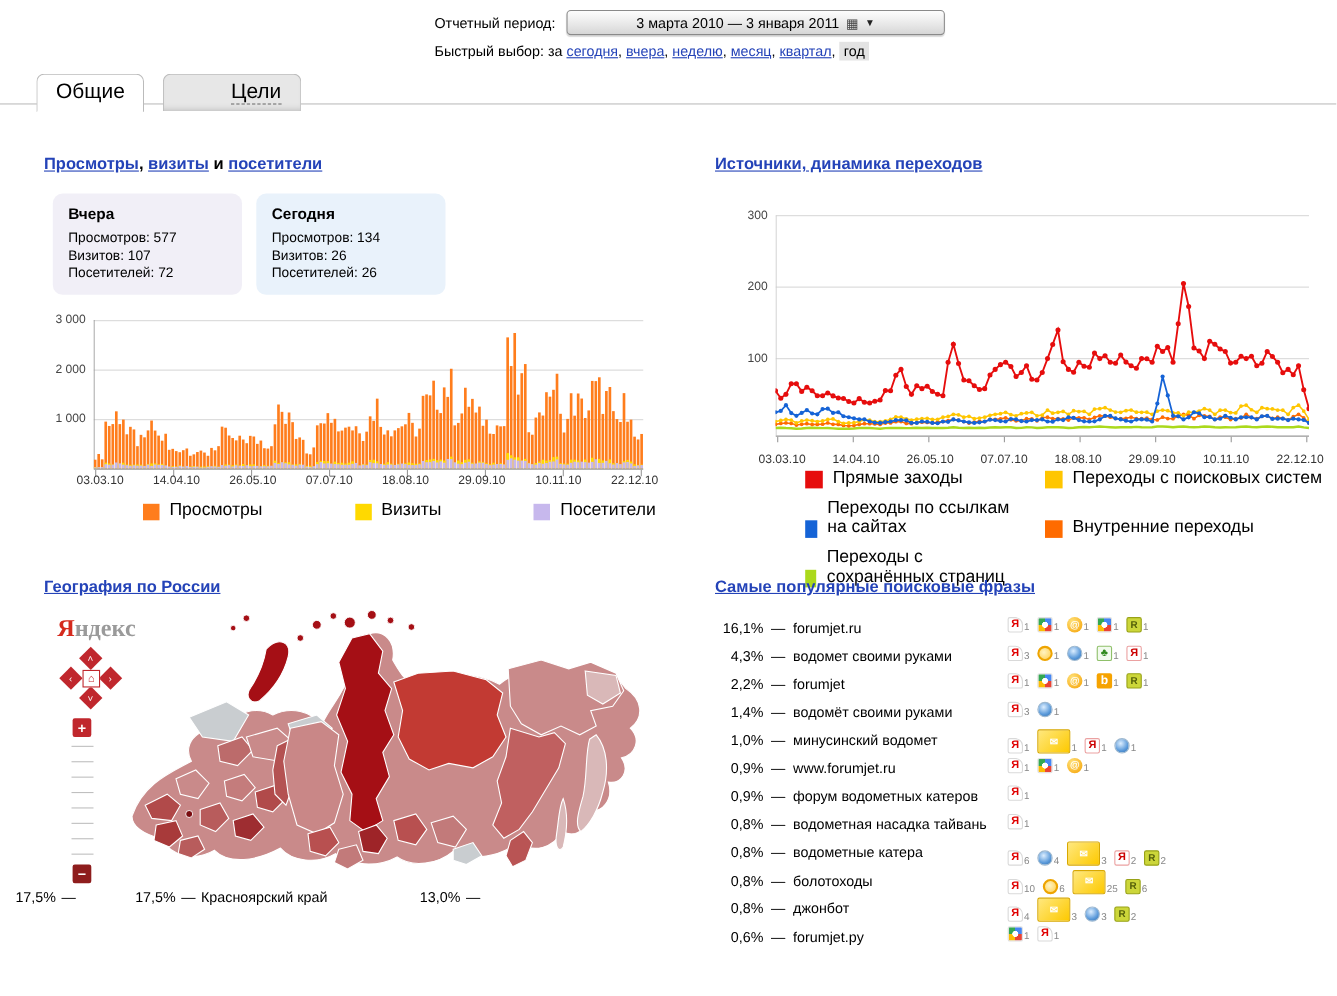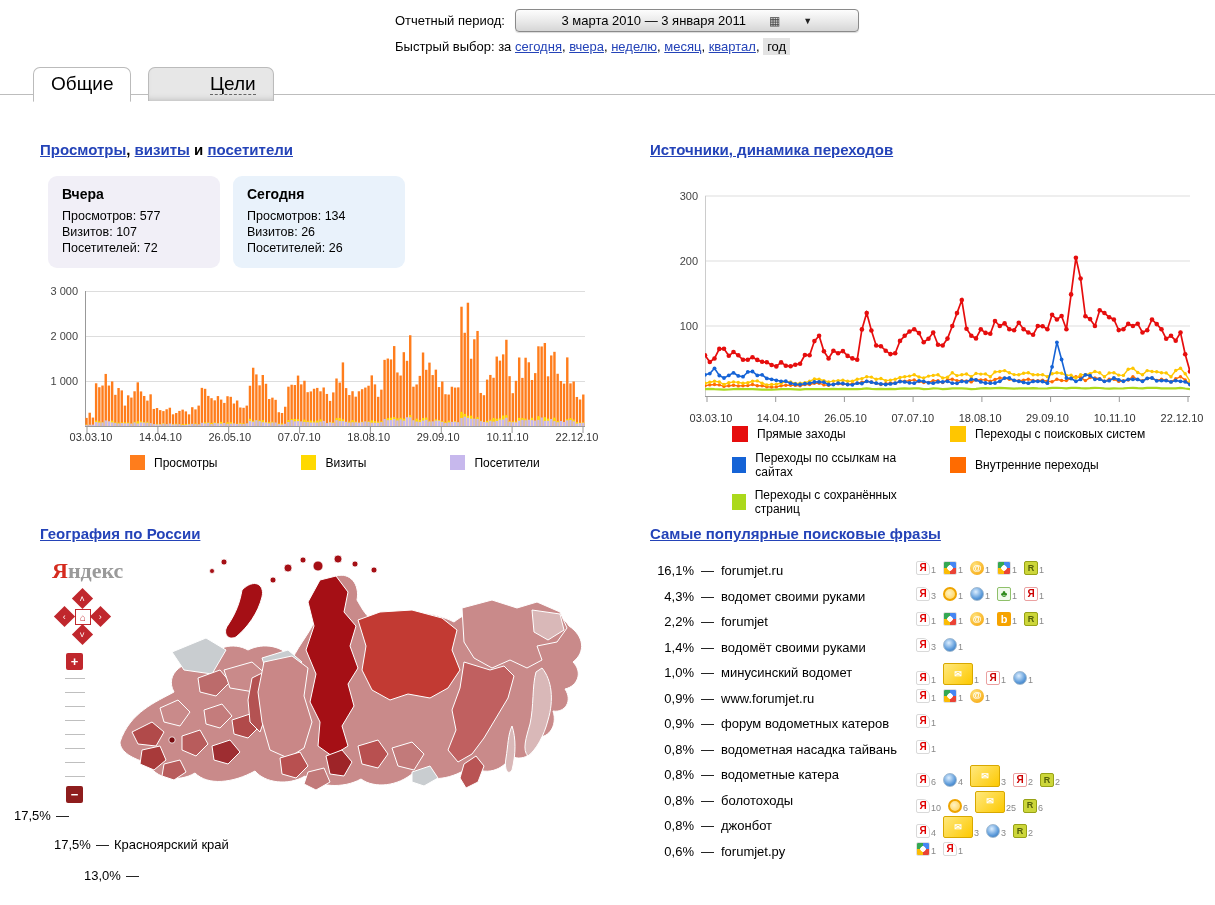--- a/index.html
+++ b/index.html
@@ -6,21 +6,21 @@
   body{width:1215px;height:905px;position:relative;font-family:"Liberation Sans",sans-serif;color:#000;overflow:hidden;}
   .abs{position:absolute;}
   a.lnk{color:#2443b8;text-decoration:underline;cursor:pointer;}
   .sec-title{font-size:15px;font-weight:bold;}
   .sec-title a{color:#2443b8;text-decoration:underline;cursor:pointer;}
 
   
   #period-row{left:395px;top:9px;display:flex;align-items:center;gap:10px;font-size:13px;}
   #date-btn{min-width:318px;text-align:center;padding:3px 12px;border:1px solid #8a8a8a;border-radius:4px;
     background:linear-gradient(#fdfdfd,#e9e9e9 55%,#d6d6d6);box-shadow:0 1px 1px rgba(0,0,0,.15);cursor:pointer;
-    font-size:13px;display:inline-flex;align-items:center;justify-content:center;gap:23px;}
+    font-size:13px;display:inline-flex;align-items:center;justify-content:center;gap:6px;}
   #date-btn .cal{font-size:12px;color:#444;} #date-btn .car{font-size:9px;color:#222;}
   #quick-row{left:395px;top:39px;font-size:13px;}
   #quick-row a{color:#2443b8;text-decoration:underline;cursor:pointer;}
   #quick-row .sel{background:#e3e3e3;padding:1px 4px;color:#000;}
 
   
   #tabbar{left:0;top:66px;width:1215px;height:29px;border-bottom:1px solid #bdbdbd;padding-left:33px;box-sizing:border-box;}
   .tab{display:inline-block;position:relative;top:1px;padding:5px 17px 6px;border:1px solid #bbb;border-bottom:none;
     border-radius:7px 7px 0 0;margin-right:12px;font-size:19px;cursor:pointer;background:#fff;}
   .tab.active{background:#fff;border-bottom:1px solid #fff;z-index:2;}
@@ -34,21 +34,21 @@
   .card h3{margin:0 0 7px;font-size:14px;display:flex;align-items:center;gap:6px;}
   .card .mrow{margin:2px 0;white-space:nowrap;}
   .help{display:inline-flex;width:13px;height:13px;border:1px solid #bbb;background:#f2f2f2;color:#777;
     font-size:9px;font-weight:bold;align-items:center;justify-content:center;border-radius:2px;cursor:pointer;}
   .up{color:#3c9e43;font-weight:bold;margin-left:2px;}
 
   
   .ylab{position:absolute;width:40px;text-align:right;font-size:11px;color:#444;}
   .xlabs{position:absolute;display:flex;justify-content:space-between;font-size:11px;color:#333;}
   .xlabs span{width:62px;text-align:center;}
-  .legend-item{display:flex;align-items:center;gap:9px;font-size:12px;padding-left:32px;}
+  .legend-item{display:flex;align-items:flex-end;gap:9px;font-size:16px;padding-left:32px;}
   .sw{width:15px;height:15px;display:inline-block;}
 
   #bar-legend{left:98px;top:455px;display:flex;gap:52px;}
   #src-legend{left:700px;top:426px;display:grid;grid-template-columns:218px auto;row-gap:9px;}
 
   
   #phrases-title{left:650px;top:525px;}
   #phrase-list{left:648px;top:558px;width:560px;font-size:13px;}
   .ph-row{position:relative;height:25.5px;display:flex;align-items:center;}
   .ph-pct{display:inline-block;width:46px;text-align:right;}
@@ -76,21 +76,21 @@
   #ya-logo .r{color:#d52b1e;} #ya-logo .g{color:#9a9a9a;}
   #dpad{left:56px;top:590px;width:52px;height:52px;}
   .dbtn{position:absolute;width:15px;height:15px;background:#c0272d;transform:rotate(45deg);cursor:pointer;
     display:flex;align-items:center;justify-content:center;color:#fff;font-size:9px;}
   .dbtn span{transform:rotate(-45deg);}
   #dhome{position:absolute;left:19px;top:19px;width:14px;height:14px;background:#fff;border:1px solid #c0272d;
     color:#c0272d;font-size:10px;display:flex;align-items:center;justify-content:center;cursor:pointer;}
   .zbtn{position:absolute;width:17px;height:17px;background:#c0272d;color:#fff;font-size:13px;font-weight:bold;
     display:flex;align-items:center;justify-content:center;cursor:pointer;border-radius:2px;}
   .ztick{position:absolute;width:20px;height:1px;background:#bfbfbf;}
-  #geo-labels{left:14px;top:808px;width:580px;display:flex;gap:14px;font-size:13px;flex-direction:column;}
+  #geo-labels{left:14px;top:808px;width:580px;display:flex;gap:14px;font-size:13px;}
   .geo-item{display:flex;gap:5px;}
   .geo-name{max-width:118px;text-align:center;line-height:1.3;}
 </style>
 </head>
 <body>
 
 <div id="period-row" class="abs">
   <span>Отчетный период:</span>
   <span id="date-btn">
     <span>3 марта 2010 — 3 января 2011</span>

